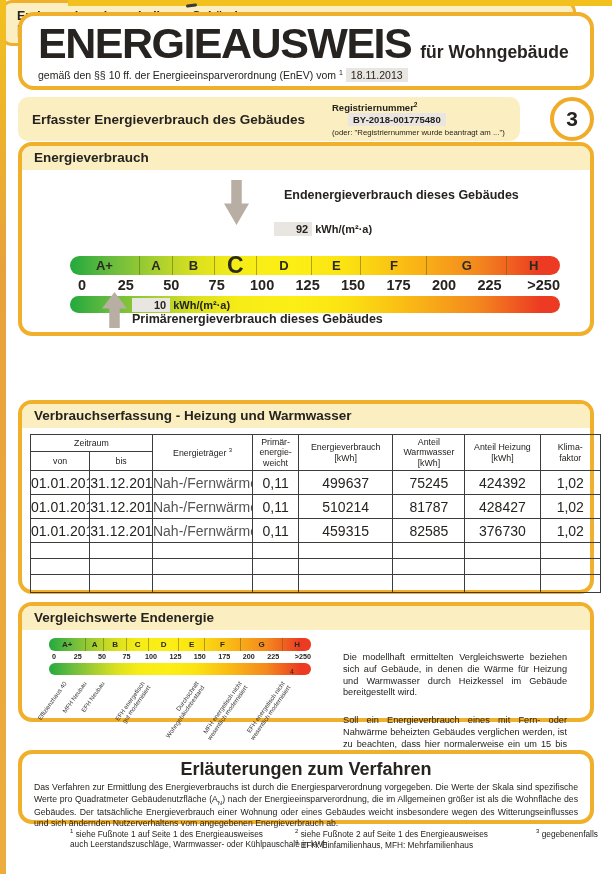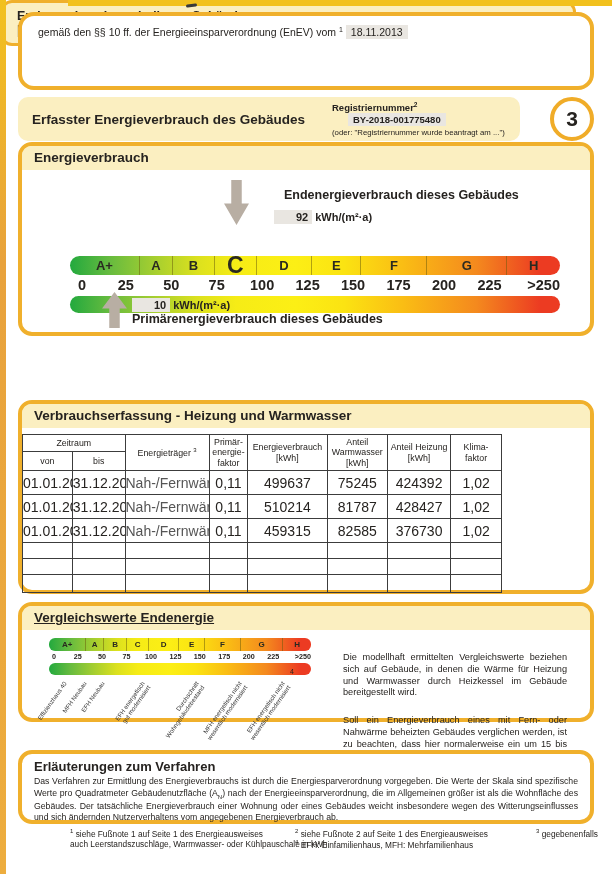--- a/index.html
+++ b/index.html
@@ -36,21 +36,21 @@
   .page-circle{margin-left:auto;width:36px;height:36px;border:4px solid #F0AC28;border-radius:50%;display:flex;align-items:center;justify-content:center;font-size:21px;font-weight:bold;background:#fff;}
 
   
   .cons-box{left:18px;top:142px;width:576px;height:194px;}
   .cons-content{position:relative;height:164px;}
   .arrow{background:#B8AEA3;position:absolute;}
   .arrow-down{left:202px;top:10px;width:25px;height:45px;clip-path:polygon(29% 0,71% 0,71% 52%,100% 52%,50% 100%,0 52%,29% 52%);}
   .arrow-up{left:80px;top:122px;width:25px;height:36px;clip-path:polygon(50% 0,100% 46%,71% 46%,71% 100%,29% 100%,29% 46%,0 46%);}
   .end-label{position:absolute;left:262px;top:18px;font-size:12.5px;font-weight:bold;}
   .val-line{position:absolute;font-size:11px;font-weight:bold;}
-  .end-val{left:252px;top:40px;}
+  .end-val{left:252px;top:52px;}
   .prim-val{left:110px;top:128px;}
   .prim-label{position:absolute;left:110px;top:142px;font-size:12.5px;font-weight:bold;}
   .vchip{background:#E9E6E1;padding:1px 4px 1px 22px;display:inline-block;margin-right:3px;}
 
   
   .grad-bg{background:linear-gradient(90deg,#23A93E 0%,#66BB3F 8%,#A4CE30 17%,#DCE11E 26%,#F6EC16 34%,#FCEF15 46%,#FBE312 56%,#FABD14 68%,#F4891E 83%,#EC3B22 96%);}
   .letters{position:absolute;display:flex;border-radius:12px;overflow:hidden;}
   .letters span{display:flex;align-items:center;justify-content:center;font-weight:bold;color:#2a2a20;border-left:1px solid rgba(104,90,10,.5);box-sizing:border-box;}
   .letters span:first-child{border-left:none;}
   .letters span:nth-child(1){flex:14.3;} .letters span:nth-child(2){flex:6.6;}
@@ -70,72 +70,76 @@
 
   
   .mand-box{left:18px;top:346px;width:576px;height:46px;background:#FBEFC1;border:3px solid #F0B02C;border-radius:12px;display:flex;align-items:center;padding:0 14px;box-sizing:border-box;}
   .mand-l1{font-size:12.5px;font-weight:bold;}
   .mand-l2{font-size:12.5px;}
   .mand-chip{margin-left:auto;background:#E9E6E1;width:72px;text-align:right;padding:2px 4px;font-size:12.5px;}
   .mand-unit{font-size:12px;font-weight:bold;margin-left:5px;}
 
   
   .table-box{left:18px;top:400px;width:576px;height:194px;}
-  table.vt{border-collapse:collapse;table-layout:fixed;width:480px;margin:6px 8px 0 0;border-radius:29px;}
+  table.vt{border-collapse:collapse;table-layout:fixed;width:571px;margin:6px 8px 0 8px;border-radius:29px;}
   .vt th,.vt td{border:1px solid #3c3c3c;font-weight:normal;text-align:center;padding:0;overflow:hidden;}
   .vt th{font-size:8.8px;line-height:1.15;}
   .vt td{font-size:14px;}
   .vt .hr1 th{height:16px;}
   .vt .hr2 th{height:18px;}
   .vt .dr td{height:23px;}
   .vt .er1 td{height:15px;} .vt .er2 td{height:15px;} .vt .er3 td{height:17px;}
   .pre{white-space:pre-line;}
   .tiny{font-size:4.6px;color:#555;white-space:nowrap;}
   .vt sup{font-size:6px;}
 
   
-  .comp-box{left:18px;top:602px;width:576px;height:120px;text-decoration:underline;}
+  .comp-box{left:18px;top:602px;width:576px;height:120px;}
   .comp-content{position:relative;height:110px;}
   .small-letters{left:27px;top:8px;width:262px;height:13px;font-size:8px;border-radius:6px;}
   .small-ticks{left:27px;top:22px;width:262px;font-size:7.2px;}
   .small-ticks span:first-child{padding-left:3px;}
   .small-grad{left:27px;top:33px;width:262px;height:12px;border-radius:6px;}
   .rot-area{position:absolute;left:0;top:50px;width:300px;height:58px;}
   .rot-area span{position:absolute;top:0;width:80px;font-size:6.2px;line-height:1.15;text-align:right;white-space:pre-line;transform:rotate(-55deg);transform-origin:100% 0;color:#333;}
   .rot-area span:nth-child(1){left:-40px;} .rot-area span:nth-child(2){left:-20px;}
   .rot-area span:nth-child(3){left:-2px;}  .rot-area span:nth-child(4){left:38px;}
   .rot-area span:nth-child(5){left:92px;}  .rot-area span:nth-child(6){left:135px;}
   .rot-area span:nth-child(7){left:178px;}
   .comp-sup4{position:absolute;left:268px;top:38px;font-size:7px;}
   .comp-text{position:absolute;left:305px;top:6px;width:256px;font-size:9.2px;line-height:1.28;text-align:justify;}
   .comp-text p{margin:16px;}
 
   
   .expl-box{left:18px;top:750px;width:576px;height:74px;padding:5px 12px;box-sizing:border-box;}
-  .expl-title{font-size:13px;font-weight:bold;margin-bottom:2px;}
+  .expl-title{font-size:18px;font-weight:bold;margin-bottom:2px;text-align:center;}
   .expl-text{font-size:8.7px;line-height:1.35;text-align:justify;}
   .expl-text sub{font-size:6px;}
 
   
   .footnotes{position:absolute;left:0;top:828px;width:612px;font-size:8.3px;}
   .footnotes sup{font-size:6px;}
   .fn{position:absolute;white-space:nowrap;}
   .fn1{left:70px;top:0;} .fn2{left:295px;top:0;} .fn3a{left:536px;top:0;}
   .fn3b{left:70px;top:11px;} .fn4{left:295px;top:11px;}
 </style>
 </head>
 <body>
 
 <div class="page">
   <div class="edge-top"></div>
   <div class="edge-left"></div>
   <div class="speck1"></div>
   <div class="speck2"></div>
 
   <div class="obox header-box">
+    <div class="title-row">
+      <span class="main-title">ENERGIEAUSWEIS</span>
+      <span class="title-sub">für Wohngebäude</span>
+    </div>
     <div class="law-line">
       <span>gemäß den §§ 10 ff. der Energieeinsparverordnung (EnEV) vom</span>
       <sup>1</sup>
       <span class="chip">18.11.2013</span>
     </div>
   </div>
 
   <div class="banner-row">
     <div class="banner">
       <div class="banner-title">Erfasster Energieverbrauch des Gebäudes</div>
@@ -214,21 +218,21 @@
           <col style="width:12.6%">
           <col style="width:13.2%">
           <col style="width:10.6%">
       </colgroup>
       <tbody>
           <tr class="hr1">
         <th colspan="2">Zeitraum</th>
         <th rowspan="2"><span>Energieträger</span> <sup>3</sup></th>
         <th rowspan="2" class="pre">Primär-
 energie-
-faktor</th>
+weicht</th>
         <th rowspan="2" class="pre">Energieverbrauch
 [kWh]</th>
         <th rowspan="2" class="pre">Anteil
 Warmwasser
 [kWh]</th>
         <th rowspan="2" class="pre">Anteil Heizung
 [kWh]</th>
         <th rowspan="2" class="pre">Klima-
 faktor</th>
       </tr>

